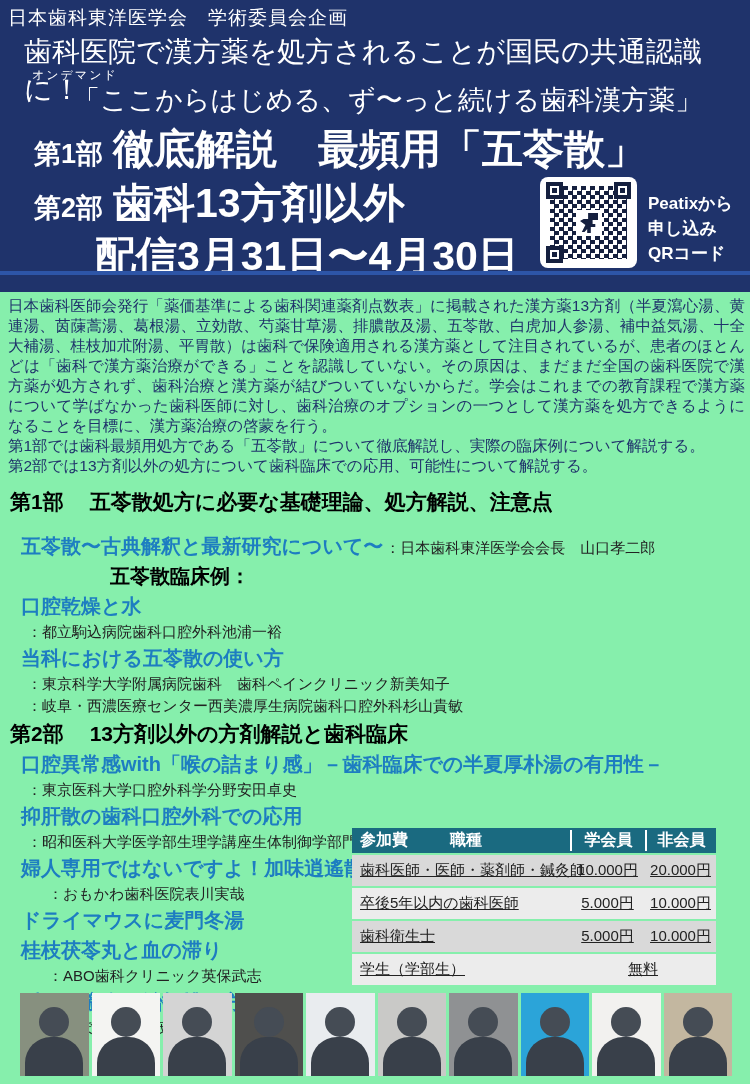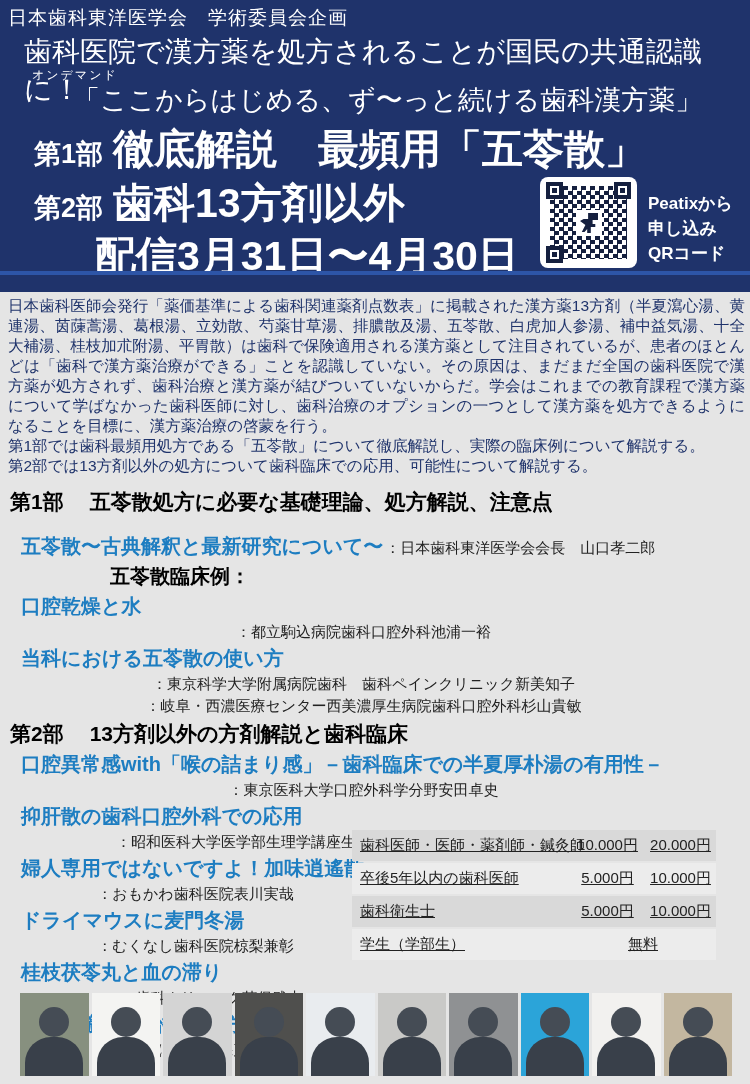--- a/index.html
+++ b/index.html
@@ -1,17 +1,17 @@
 <!DOCTYPE html>
 <html><head>
 <meta charset="utf-8">
 <style>
   html,body{margin:0;padding:0;background:#888;}
   .page{
-    position:relative;width:750px;height:1084px;margin:0 auto;background:#e5e5e5;
+    position:relative;width:750px;height:1084px;margin:0 auto;background:#86efac;
     font-family:"Liberation Sans","DejaVu Sans",sans-serif;overflow:hidden;
   }
   
   .hero{position:absolute;top:0;left:0;width:750px;height:271px;background:#1f336b;color:#fff;}
   .accent-line{position:absolute;top:271px;left:0;width:750px;height:4px;background:#2d55a7;}
   .hero-strip{position:absolute;top:275px;left:0;width:750px;height:17px;background:#1f336b;}
   .organizer{position:absolute;top:5px;left:8px;font-size:19px;letter-spacing:1px;}
   .catchphrase{position:absolute;top:33px;left:24px;font-size:28px;}
   .ondemand{position:absolute;top:67px;left:32px;font-size:12px;letter-spacing:2px;}
   .series{position:absolute;top:82px;left:26px;font-size:27px;margin-left:47px;}
@@ -35,21 +35,21 @@
   
   .intro{position:absolute;top:296px;left:8px;width:737px;color:#1f336b;font-size:15.5px;line-height:20px;}
   .intro .para{text-align:justify;}
   
   .program{position:absolute;top:484px;left:0;width:750px;color:#111;}
   .section-heading{display:flex;gap:26px;padding-left:10px;font-size:21px;font-weight:700;color:#000;
     margin:4px 0 3px 0;white-space:nowrap;}
   .lecture-row{padding-left:21px;display:flex;align-items:baseline;white-space:nowrap;}
   .talk-title{padding-left:21px;font-size:20px;font-weight:700;color:#1d7dc1;white-space:nowrap;margin-top:3px;}
   .cases-label{padding-left:110px;font-size:20px;font-weight:700;color:#000;margin-top:3px;}
-  .affil-row{display:flex;justify-content:center;align-items:baseline;padding-left:27px;
+  .affil-row{display:flex;justify-content:flex-start;align-items:baseline;padding-left:27px;
     font-size:15px;color:#222;margin-top:3px;white-space:nowrap;}
   .affil-row.wide{width:673px;}
   .affil-row.narrow{width:295px;padding-left:48px;}
   .speaker{font-size:15px;color:#222;}
   .affil-inline{font-size:15px;font-weight:400;color:#222;margin-left:2px;margin-top:20px;}
   
   .fee-table{position:absolute;left:352px;top:828px;width:364px;font-size:15px;color:#222;}
   .ft-header{display:flex;background:#1a6a80;color:#fff;font-weight:700;height:25px;align-items:center;font-size:16px;}
   .ft-h-cat{width:218px;display:flex;gap:42px;padding-left:8px;box-sizing:border-box;}
   .ft-h-cell{width:75px;text-align:center;border-left:2px solid #fff;box-sizing:border-box;}
@@ -157,39 +157,43 @@
       <span class="speaker">砂川正隆</span>
     </div>
 
     <div class="talk-title">婦人専用ではないですよ！加味逍遙散</div>
     <div class="affil-row narrow">
       <span>：おもかわ歯科医院</span>
       <span class="speaker">表川実哉</span>
     </div>
 
     <div class="talk-title">ドライマウスに麦門冬湯</div>
-    <div class="affil-row narrow">
-      <span>：むくなし歯科医院</span>
-      <span class="speaker">椋梨兼彰</span>
-    </div>
 
     <div class="talk-title">桂枝茯苓丸と血の滞り</div>
     <div class="affil-row narrow">
       <span>：ABO歯科クリニック</span>
       <span class="speaker">英保武志</span>
     </div>
 
     <div class="talk-title">腫れと瘀血に治打撲一方</div>
     <div class="affil-row narrow">
       <span>：くぼ歯科</span>
       <span class="speaker">久保茂正</span>
     </div>
   </div>
 
   <div class="fee-table">
+    <div class="ft-header">
+      <div class="ft-h-cat">
+        <span>参加費</span>
+        <span>職種</span>
+      </div>
+      <div class="ft-h-cell">学会員</div>
+      <div class="ft-h-cell last">非会員</div>
+    </div>
     <div class="ft-row odd">
       <div class="ft-cat">歯科医師・医師・薬剤師・鍼灸師</div>
       <div class="ft-cell">10.000円</div>
       <div class="ft-cell last">20.000円</div>
     </div>
     <div class="ft-row even">
       <div class="ft-cat">卒後5年以内の歯科医師</div>
       <div class="ft-cell">5.000円</div>
       <div class="ft-cell last">10.000円</div>
     </div>

